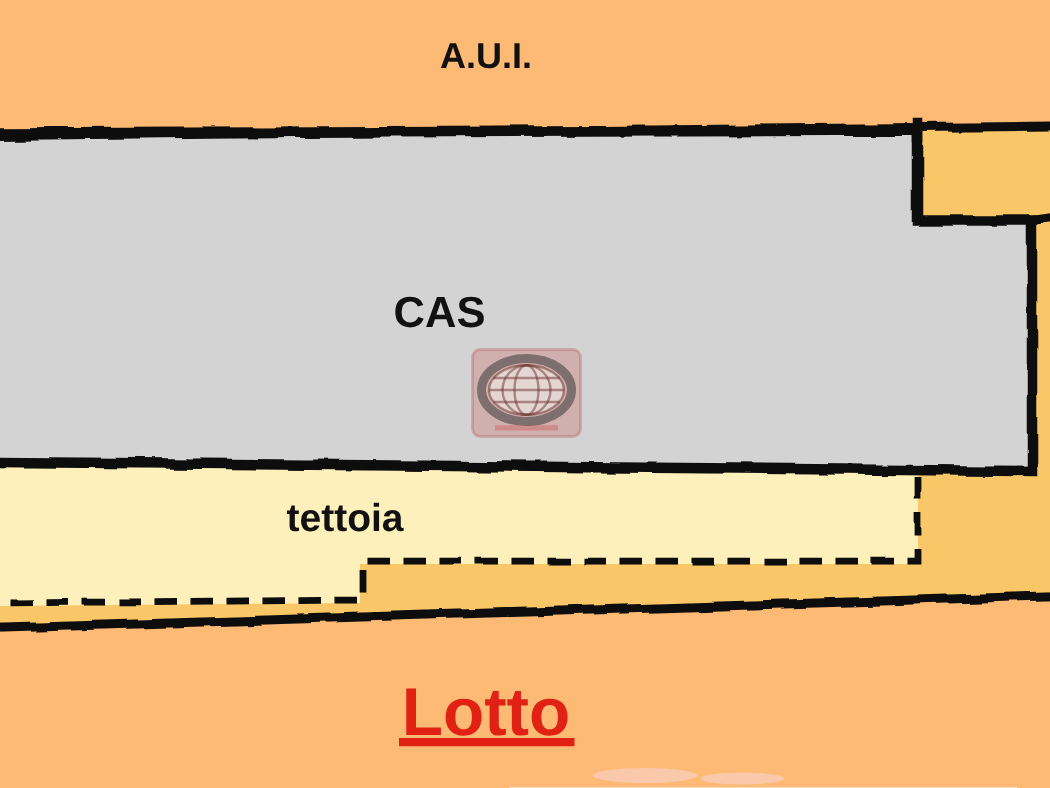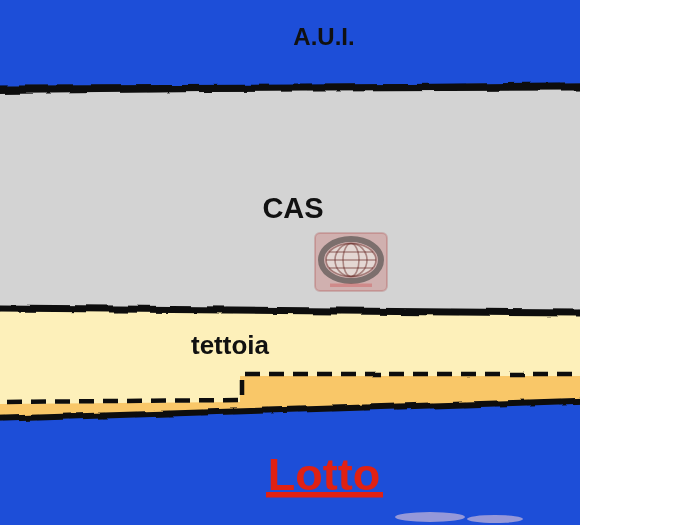--- a/index.html
+++ b/index.html
@@ -1,19 +1,19 @@
 <!DOCTYPE html>
 <html><head>
 <meta charset="utf-8">
 <style>
   html,body{margin:0;padding:0;background:#ffffff;}
   .stage{
     position:relative;
-    width:580px;height:525px;
-    background:#1d4ed8;
+    width:700px;height:525px;
+    background:#fdba74;
     overflow:hidden;
     font-family:"Liberation Sans", sans-serif;
   }
   svg{display:block;}
   text{font-family:"Liberation Sans", sans-serif;}
 </style>
 </head>
 <body>
 
 <div class="stage">

